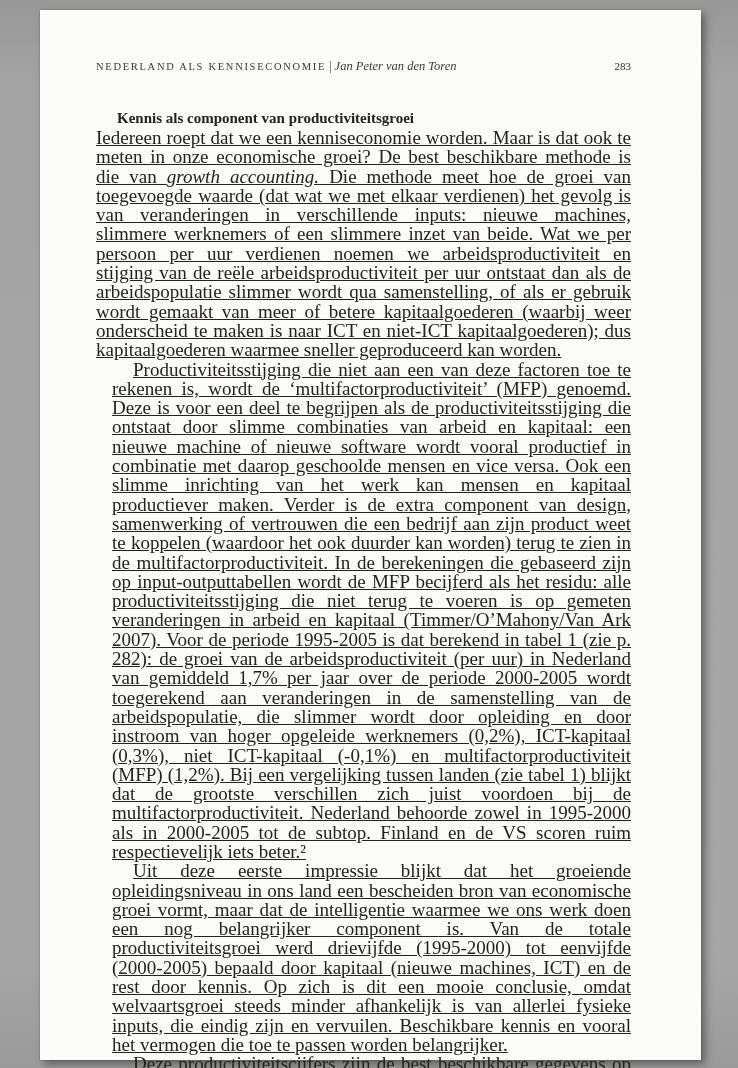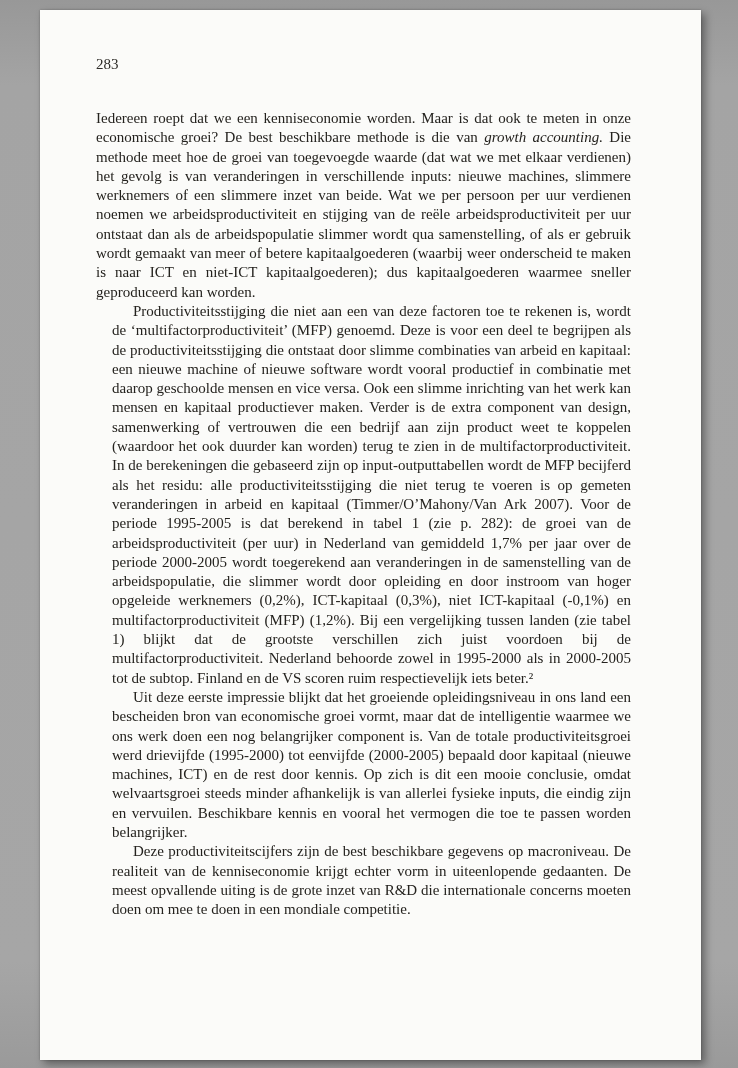--- a/index.html
+++ b/index.html
@@ -40,50 +40,55 @@
     font-size: 12px;
     color: #3a3834;
     padding: 0 3px;
   }
   .header-author {
     font-style: italic;
     font-size: 12.5px;
     color: #3a3834;
   }
   .page-number {
-    font-size: 15px;
+    font-size: 11px;
     color: #2e2c28;
   }
   .heading {
     font-size: 15px;
     font-weight: bold;
     margin: 0 0 1px 0;
     text-indent: 21px;
   }
   .para {
-    font-size: 15px;
+    font-size: 19px;
     line-height: 19.3px;
     text-align: justify;
     margin: 0;
     hyphens: auto;
+    text-decoration: underline;
     -webkit-hyphens: auto;
   }
   .para.indent { text-indent: 21px; margin-left: 16px; }
   .italic { font-style: italic; }
 </style>
 </head>
 <body>
 
 <div class="scan">
   <div class="page">
 
     <div class="running-header">
+      <div>
+        <span class="running-title">NEDERLAND ALS KENNISECONOMIE</span><span class="header-sep">|</span><span class="header-author">Jan Peter van den Toren</span>
+      </div>
       <span class="page-number">283</span>
     </div>
 
+    <h2 class="heading">Kennis als component van productiviteitsgroei</h2>
 
     <p class="para"><span>Iedereen roept dat we een kenniseconomie worden. Maar is dat ook te meten in onze economische groei? De best beschikbare methode is die van </span><span class="italic">growth accounting.</span><span> Die methode meet hoe de groei van toegevoegde waarde (dat wat we met elkaar verdienen) het gevolg is van veranderingen in verschillende inputs: nieuwe machines, slimmere werknemers of een slimmere inzet van beide. Wat we per persoon per uur verdienen noemen we arbeidsproductiviteit en stijging van de reële arbeidsproductiviteit per uur ontstaat dan als de arbeidspopulatie slimmer wordt qua samenstelling, of als er gebruik wordt gemaakt van meer of betere kapitaalgoederen (waarbij weer onderscheid te maken is naar ICT en niet-ICT kapitaalgoederen); dus kapitaalgoederen waarmee sneller geproduceerd kan worden.</span></p>
 
     <p class="para indent">Productiviteitsstijging die niet aan een van deze factoren toe te rekenen is, wordt de ‘multifactorproductiviteit’ (MFP) genoemd. Deze is voor een deel te begrijpen als de productiviteitsstijging die ontstaat door slimme combinaties van arbeid en kapitaal: een nieuwe machine of nieuwe software wordt vooral productief in combinatie met daarop geschoolde mensen en vice versa. Ook een slimme inrichting van het werk kan mensen en kapitaal productiever maken. Verder is de extra component van design, samenwerking of vertrouwen die een bedrijf aan zijn product weet te koppelen (waardoor het ook duurder kan worden) terug te zien in de multifactorproductiviteit. In de berekeningen die gebaseerd zijn op input-outputtabellen wordt de MFP becijferd als het residu: alle productiviteitsstijging die niet terug te voeren is op gemeten veranderingen in arbeid en kapitaal (Timmer/O’Mahony/Van Ark 2007). Voor de periode 1995-2005 is dat berekend in tabel 1 (zie p. 282): de groei van de arbeidsproductiviteit (per uur) in Nederland van gemiddeld 1,7% per jaar over de periode 2000-2005 wordt toegerekend aan veranderingen in de samenstelling van de arbeidspopulatie, die slimmer wordt door opleiding en door instroom van hoger opgeleide werknemers (0,2%), ICT-kapitaal (0,3%), niet ICT-kapitaal (-0,1%) en multifactorproductiviteit (MFP) (1,2%). Bij een vergelijking tussen landen (zie tabel 1) blijkt dat de grootste verschillen zich juist voordoen bij de multifactorproductiviteit. Nederland behoorde zowel in 1995-2000 als in 2000-2005 tot de subtop. Finland en de VS scoren ruim respectievelijk iets beter.²</p>
 
     <p class="para indent">Uit deze eerste impressie blijkt dat het groeiende opleidingsniveau in ons land een bescheiden bron van economische groei vormt, maar dat de intelligentie waarmee we ons werk doen een nog belangrijker component is. Van de totale productiviteitsgroei werd drievijfde (1995-2000) tot eenvijfde (2000-2005) bepaald door kapitaal (nieuwe machines, ICT) en de rest door kennis. Op zich is dit een mooie conclusie, omdat welvaartsgroei steeds minder afhankelijk is van allerlei fysieke inputs, die eindig zijn en vervuilen. Beschikbare kennis en vooral het vermogen die toe te passen worden belangrijker.</p>
 
     <p class="para indent">Deze productiviteitscijfers zijn de best beschikbare gegevens op macroniveau. De realiteit van de kenniseconomie krijgt echter vorm in uiteenlopende gedaanten. De meest opvallende uiting is de grote inzet van R&amp;D die internationale concerns moeten doen om mee te doen in een mondiale competitie.</p>
 
   </div>

